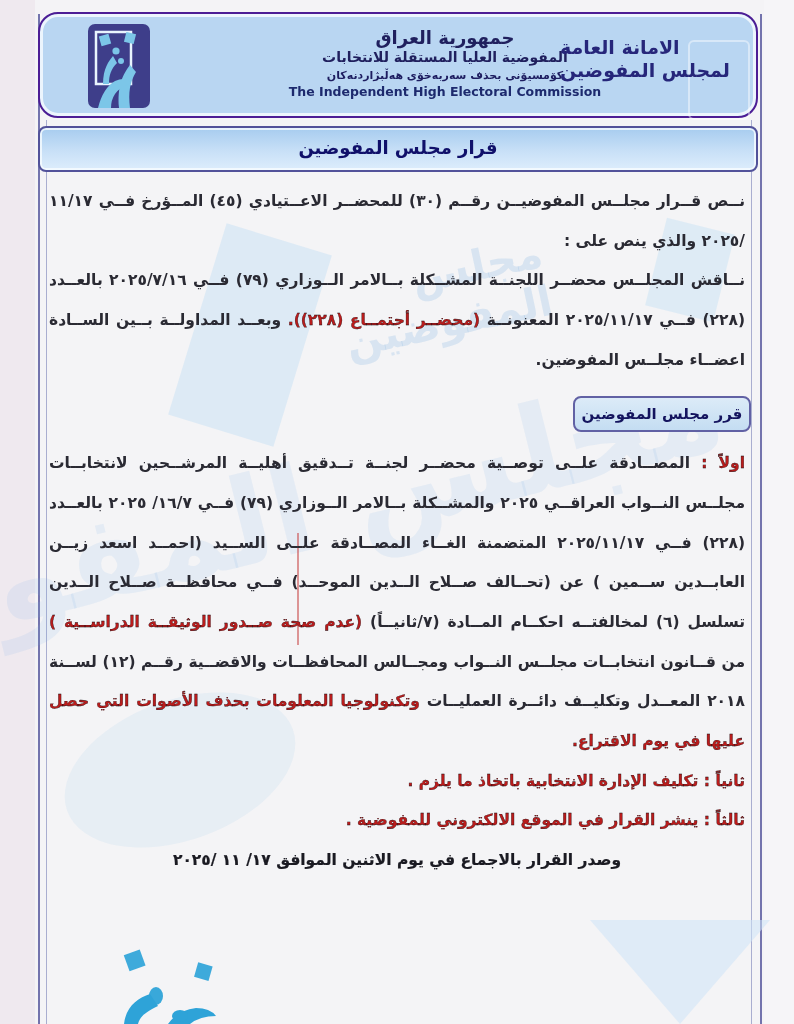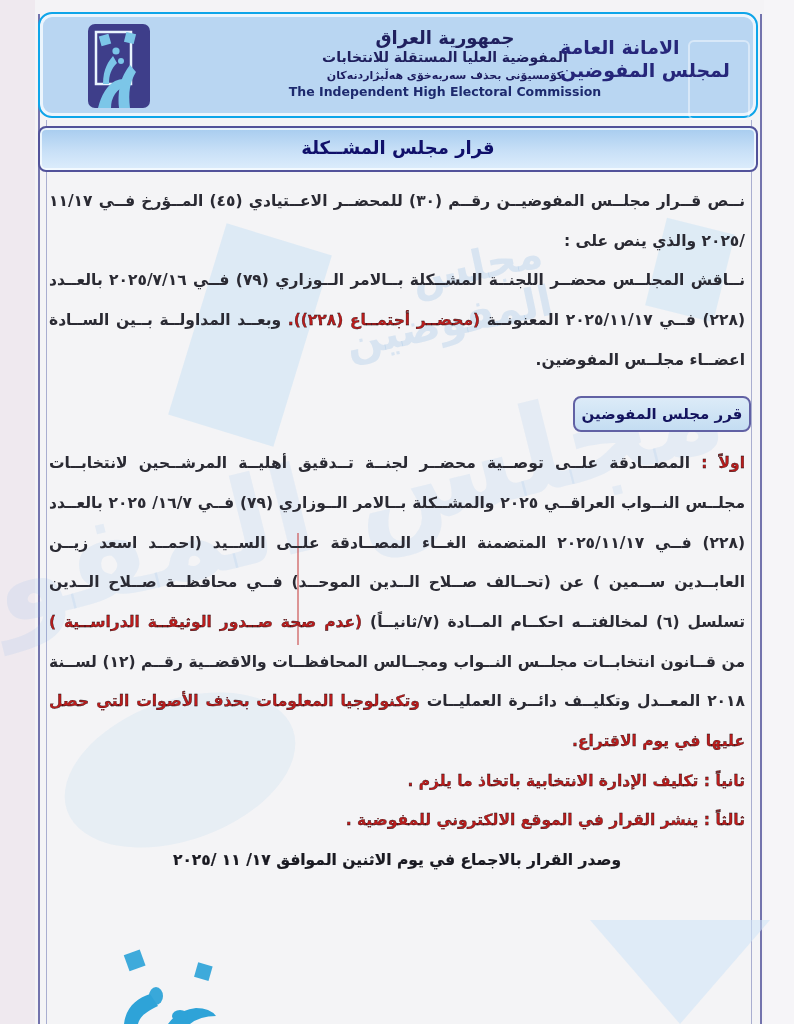--- a/index.html
+++ b/index.html
@@ -32,22 +32,22 @@
   }
   .frame-inner{
     position:absolute;left:46px;top:120px;width:704px;height:904px;
     border-left:1px solid #a9aed0;border-right:1px solid #a9aed0;
   }
   
   .header-box{
     position:absolute;left:38px;top:12px;width:720px;height:106px;
     box-sizing:border-box;
     background:#b9d6f2;
-    border:2px solid #0ea5e9;
-    border-radius:14px;
+    border:2px solid #4c1d95;
+    border-radius:20px;
     box-shadow:inset 0 0 0 3px rgba(244,250,255,.85);
   }
   .logo-wrap{position:absolute;right:618px;left:auto;top:10px;width:62px;height:84px;}
   .logo-wrap{left:48px;right:auto;}
   .logo-ghost{
     position:absolute;left:648px;top:26px;width:58px;height:76px;
     border:2px solid rgba(255,255,255,.45);border-radius:6px;
   }
   .header-center{
     position:absolute;left:240px;top:14px;width:330px;height:92px;
@@ -171,21 +171,21 @@
       <div class="h-kurdish">كۆمسيۆنى بحذف سەربەخۆى هەڵبژاردنەكان</div>
       <div class="h-english">The Independent High Electoral Commission</div>
     </div>
 
     <div class="header-right">
       <div class="l1">الامانة العامة</div>
       <div class="l2">لمجلس المفوضين</div>
     </div>
   </div>
 
-  <div class="banner">قرار مجلس المشــكلة</div>
+  <div class="banner">قرار مجلس المفوضين</div>
 
   <div class="content">
 
     <p class="p-intro">نــص قــرار مجلــس المفوضيــن رقــم (٣٠) للمحضــر الاعــتيادي (٤٥) المــؤرخ فــي ١١/١٧ /٢٠٢٥ والذي ينص على :</p>
 
     <p class="p-discuss"><span>نــاقش المجلــس محضــر اللجنــة المشــكلة بــالامر الــوزاري (٧٩) فــي ٢٠٢٥/٧/١٦ بالعــدد (٢٢٨) فــي ٢٠٢٥/١١/١٧ المعنونــة </span><span class="xbold">(محضــر أجتمــاع (٢٢٨)).</span><span> وبعــد المداولــة بــين الســادة اعضــاء مجلــس المفوضين.</span></p>
 
     <div class="decided-badge">قرر مجلس المفوضين</div>
 
     <p class="p-first"><span class="xbold">اولاً :</span><span> المصــادقة علــى توصــية محضــر لجنــة تــدقيق أهليــة المرشــحين لانتخابــات مجلــس النــواب العراقــي ٢٠٢٥ والمشــكلة بــالامر الــوزاري (٧٩) فــي ١٦/٧/ ٢٠٢٥ بالعــدد (٢٢٨) فــي ٢٠٢٥/١١/١٧ المتضمنة الغــاء المصــادقة علــى الســيد (احمــد اسعد زيــن العابــدين ســمين ) عن (تحــالف صــلاح الــدين الموحــد)  فــي محافظــة صــلاح الــدين تسلسل (٦) لمخالفتــه احكــام المــادة (٧/ثانيــاً)  </span><span class="xbold">(عدم صحة صــدور الوثيقــة الدراســية )</span><span> من قــانون انتخابــات مجلــس النــواب ومجــالس المحافظــات والاقضــية رقــم (١٢) لســنة ٢٠١٨ المعــدل وتكليــف دائــرة العمليــات </span><span class="xbold">وتكنولوجيا المعلومات بحذف الأصوات التي حصل عليها في يوم الاقتراع.</span></p>

